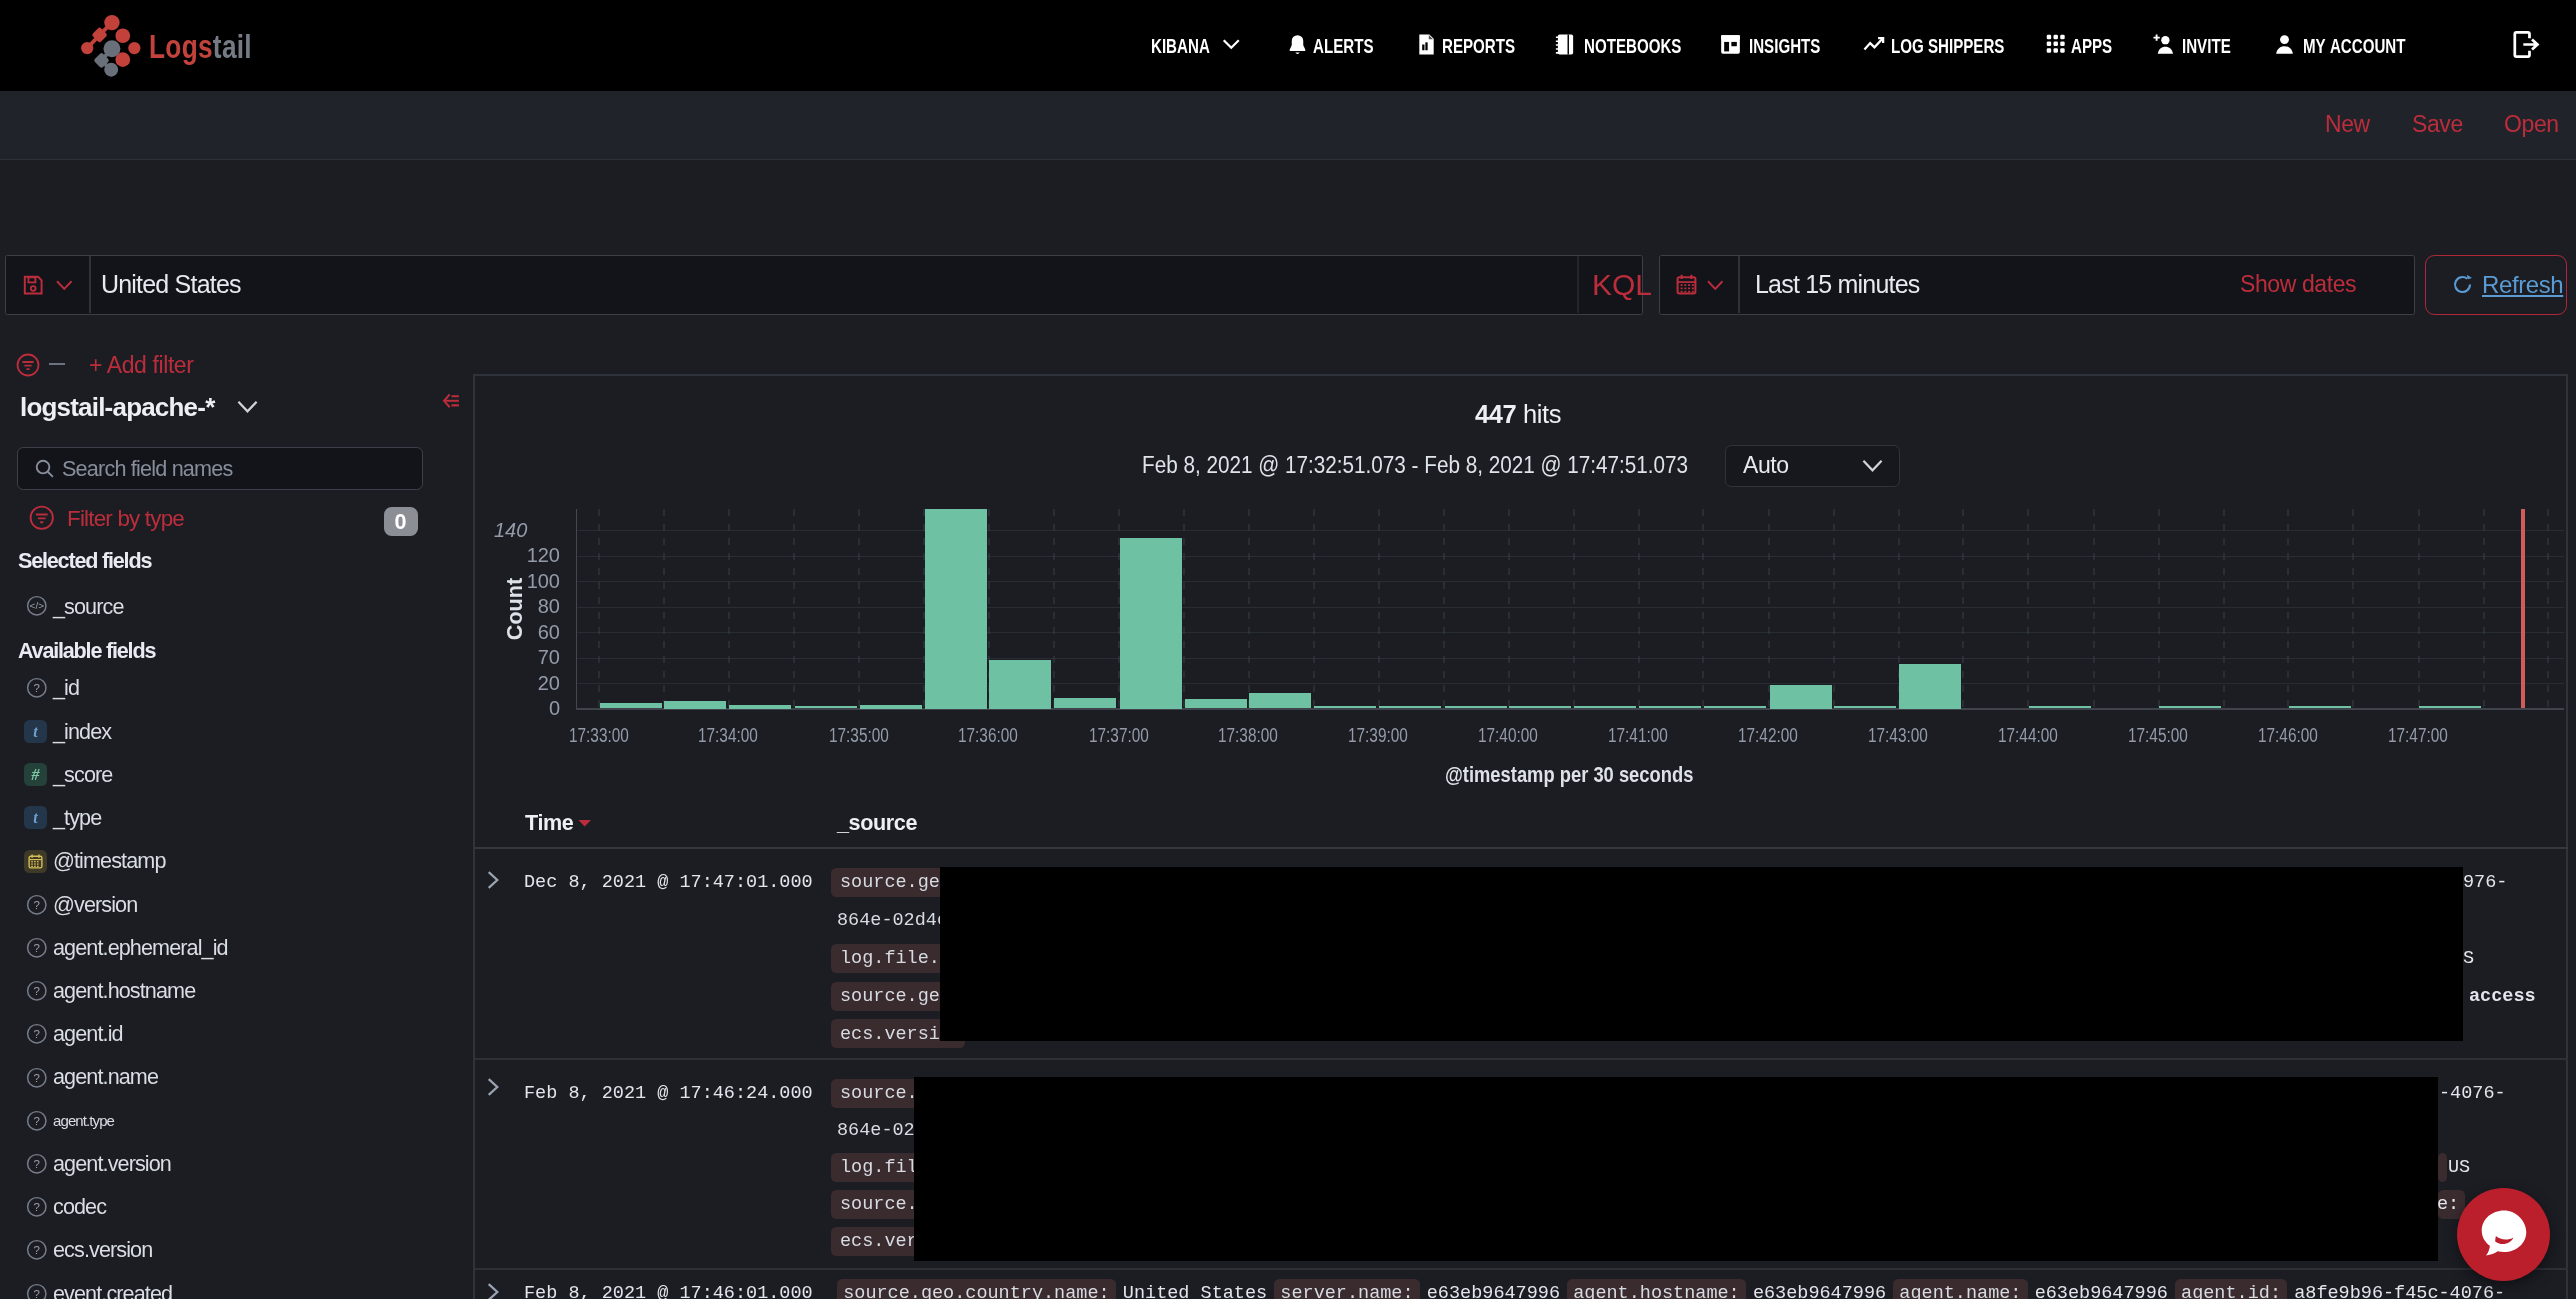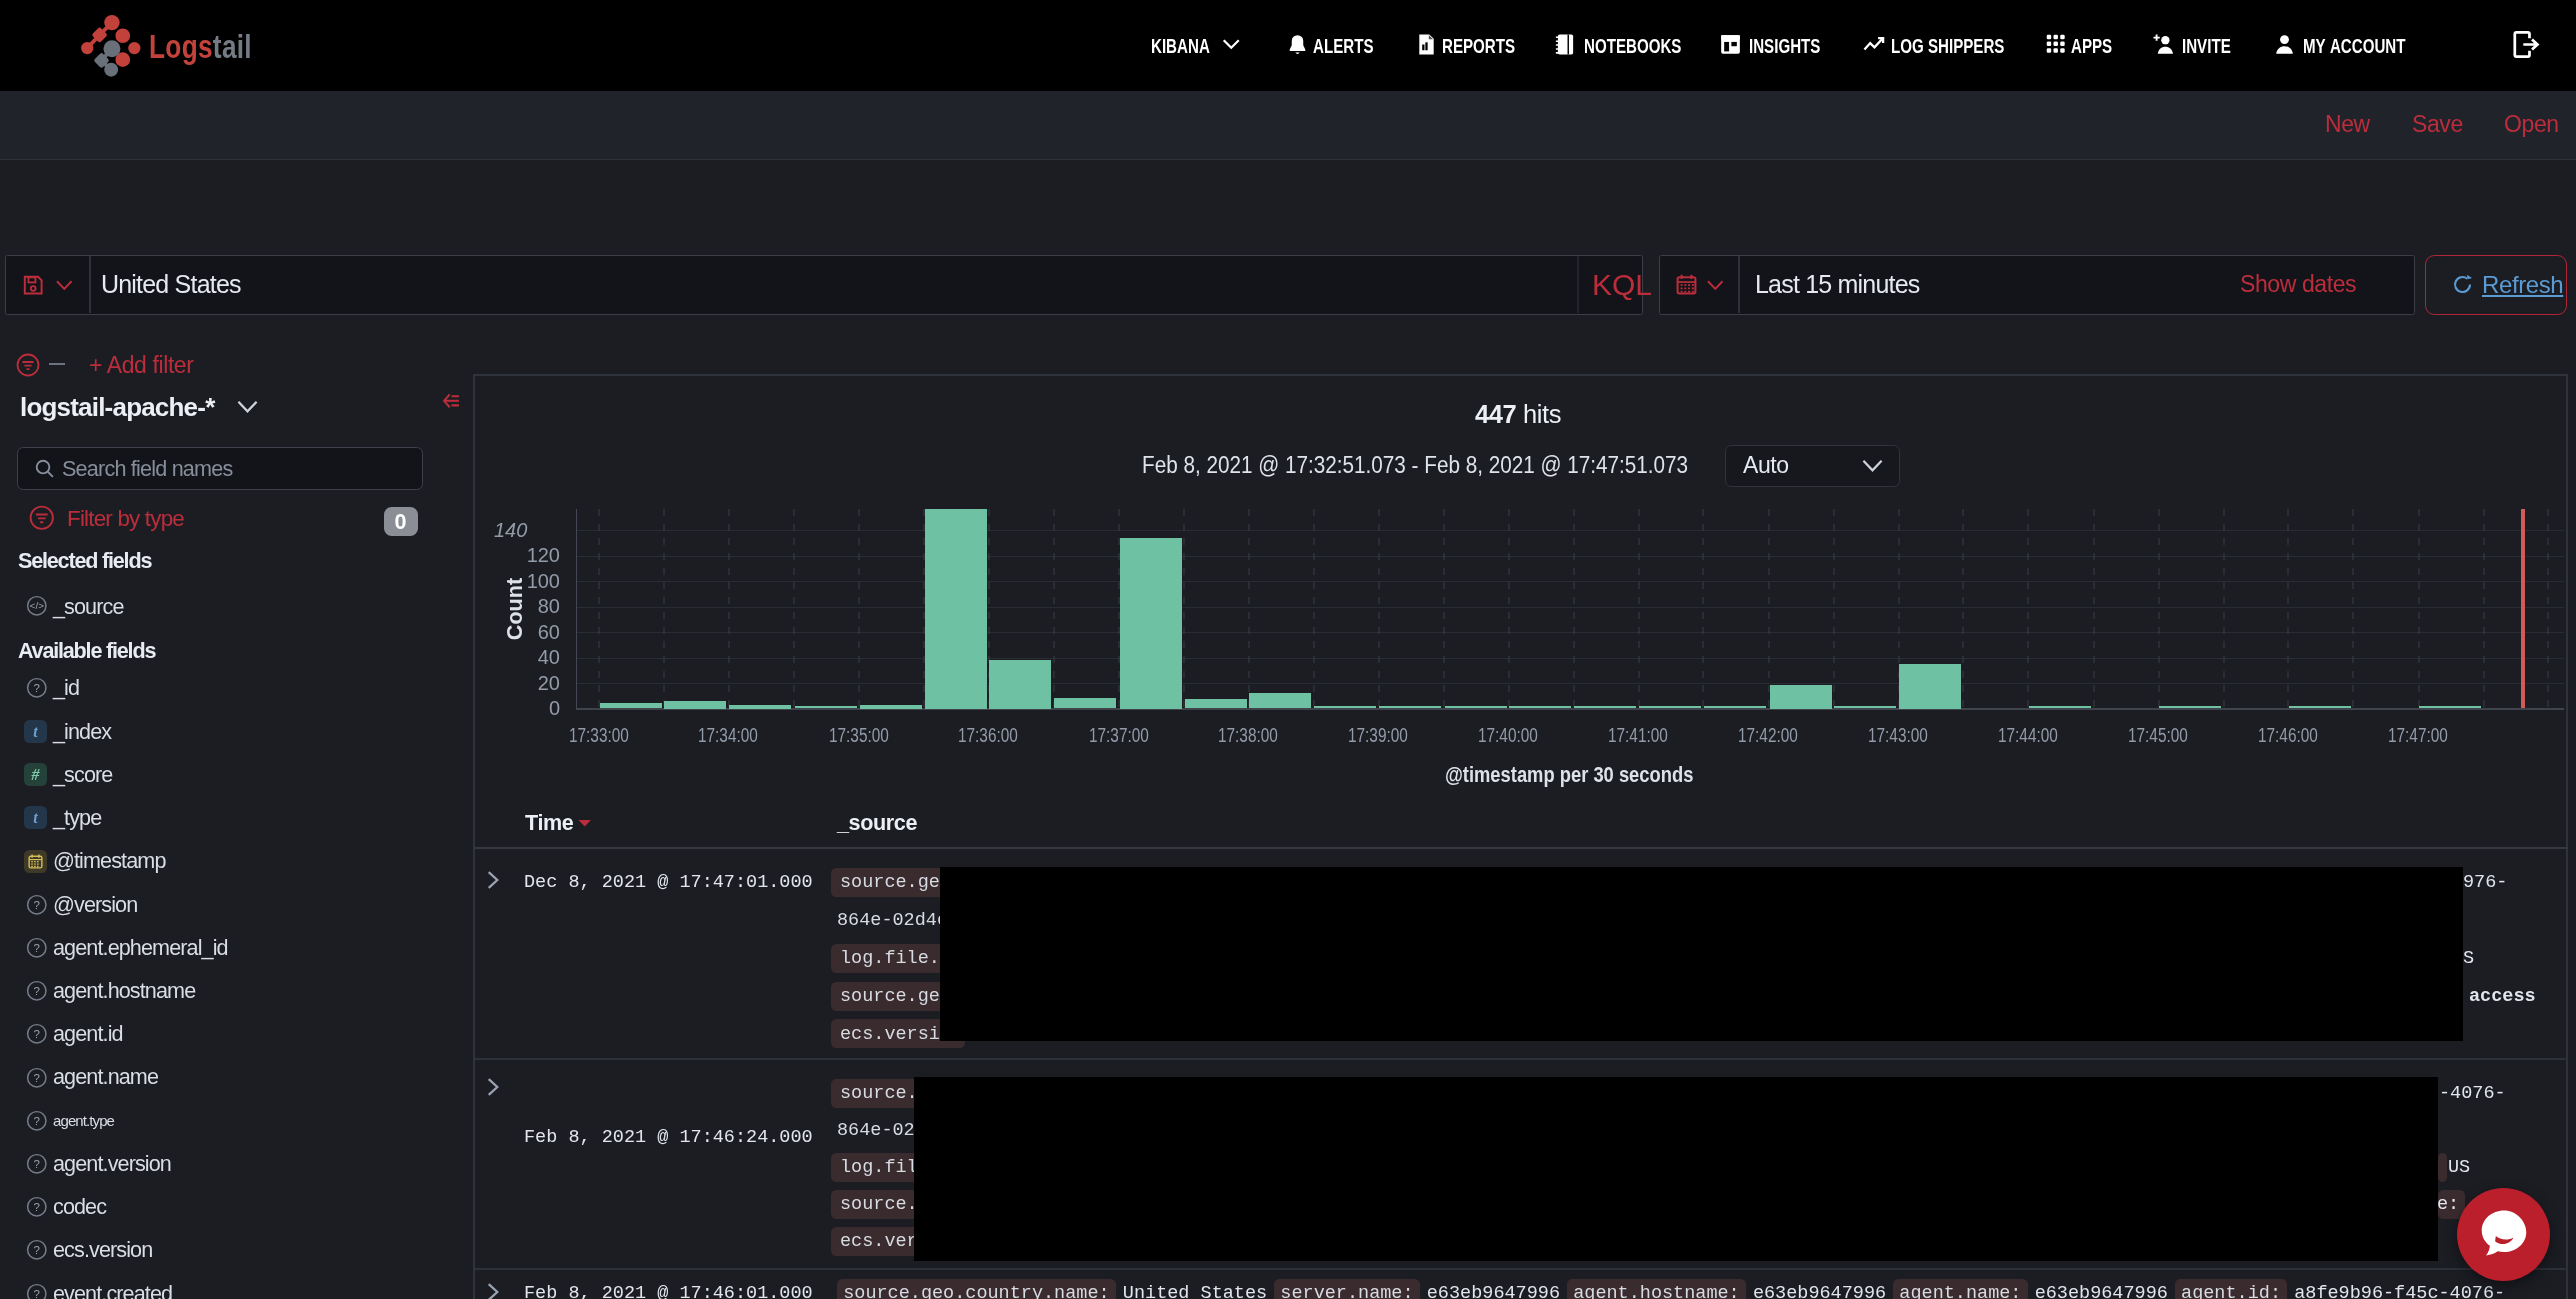--- a/index.html
+++ b/index.html
@@ -319,21 +319,21 @@
 <div style="position:absolute;left:1770px;top:685px;width:62px;height:24px;background:#6fc1a4;"></div>
 <div style="position:absolute;left:1834px;top:706px;width:62px;height:2.3px;background:#6fc1a4;"></div>
 <div style="position:absolute;left:1899px;top:664px;width:62px;height:45px;background:#6fc1a4;"></div>
 <div style="position:absolute;left:2029px;top:706px;width:62px;height:2.3px;background:#6fc1a4;"></div>
 <div style="position:absolute;left:2159px;top:706px;width:62px;height:2.3px;background:#6fc1a4;"></div>
 <div style="position:absolute;left:2289px;top:706px;width:62px;height:2.3px;background:#6fc1a4;"></div>
 <div style="position:absolute;left:2419px;top:706px;width:62px;height:2.3px;background:#6fc1a4;"></div>
 <div style="position:absolute;left:2521px;top:509px;width:3.9px;height:199px;background:#cf5b5b;"></div>
 <div style="position:absolute;left:494px;top:696px;width:66px;height:25px;text-align:right;font-size:20px;line-height:25px;color:#939ba9;">0</div>
 <div style="position:absolute;left:494px;top:671px;width:66px;height:25px;text-align:right;font-size:20px;line-height:25px;color:#939ba9;">20</div>
-<div style="position:absolute;left:494px;top:645px;width:66px;height:25px;text-align:right;font-size:20px;line-height:25px;color:#939ba9;">40</div>
+<div style="position:absolute;left:494px;top:645px;width:66px;height:25px;text-align:right;font-size:20px;line-height:25px;color:#939ba9;">70</div>
 <div style="position:absolute;left:494px;top:620px;width:66px;height:25px;text-align:right;font-size:20px;line-height:25px;color:#939ba9;">60</div>
 <div style="position:absolute;left:494px;top:594px;width:66px;height:25px;text-align:right;font-size:20px;line-height:25px;color:#939ba9;">80</div>
 <div style="position:absolute;left:494px;top:569px;width:66px;height:25px;text-align:right;font-size:20px;line-height:25px;color:#939ba9;">100</div>
 <div style="position:absolute;left:494px;top:543px;width:66px;height:25px;text-align:right;font-size:20px;line-height:25px;color:#939ba9;">120</div>
 <div style="position:absolute;left:494px;top:518px;width:66px;height:25px;text-align:left;font-size:20px;line-height:25px;color:#939ba9;font-style:italic;">140</div>
 <div style="position:absolute;left:283px;top:595px;width:463px;text-align:center;font-size:21.6px;line-height:28px;color:#dde1e8;font-weight:700;white-space:nowrap;transform:rotate(-90deg);">Count</div>
 <div style="position:absolute;left:367px;top:722px;width:463px;text-align:center;font-size:20px;line-height:26px;color:#939ba9;font-weight:400;white-space:nowrap;"><span style="display:inline-block;transform:scaleX(0.77);transform-origin:center;">17:33:00</span></div>
 <div style="position:absolute;left:496px;top:722px;width:463px;text-align:center;font-size:20px;line-height:26px;color:#939ba9;font-weight:400;white-space:nowrap;"><span style="display:inline-block;transform:scaleX(0.77);transform-origin:center;">17:34:00</span></div>
 <div style="position:absolute;left:627px;top:722px;width:463px;text-align:center;font-size:20px;line-height:26px;color:#939ba9;font-weight:400;white-space:nowrap;"><span style="display:inline-block;transform:scaleX(0.77);transform-origin:center;">17:35:00</span></div>
 <div style="position:absolute;left:756px;top:722px;width:463px;text-align:center;font-size:20px;line-height:26px;color:#939ba9;font-weight:400;white-space:nowrap;"><span style="display:inline-block;transform:scaleX(0.77);transform-origin:center;">17:36:00</span></div>
@@ -370,21 +370,21 @@
 <div style="position:absolute;left:840px;top:946px;font-size:18.5px;line-height:25px;color:#d7dbe2;font-weight:400;white-space:nowrap;font-family:'Liberation Mono',monospace;">log.file.path: /var/log</div>
 <div style="position:absolute;left:840px;top:984px;font-size:18.5px;line-height:25px;color:#d7dbe2;font-weight:400;white-space:nowrap;font-family:'Liberation Mono',monospace;">source.geo.region_name:</div>
 <div style="position:absolute;left:840px;top:1022px;font-size:18.5px;line-height:25px;color:#d7dbe2;font-weight:400;white-space:nowrap;font-family:'Liberation Mono',monospace;">ecs.version: 1.5.0 host</div>
 <div style="position:absolute;left:940px;top:867px;width:1523px;height:174px;background:#000;"></div>
 <div style="position:absolute;left:2463px;top:870px;font-size:18.5px;line-height:25px;color:#e2e6ec;font-weight:400;white-space:nowrap;font-family:'Liberation Mono',monospace;">976-</div>
 <div style="position:absolute;left:2463px;top:946px;font-size:18.5px;line-height:25px;color:#e2e6ec;font-weight:400;white-space:nowrap;font-family:'Liberation Mono',monospace;">S</div>
 <div style="position:absolute;left:2469px;top:984px;font-size:18.5px;line-height:25px;color:#e2e6ec;font-weight:700;white-space:nowrap;font-family:'Liberation Mono',monospace;">access</div>
 <svg style="position:absolute;left:486px;top:1077px;" width="14" height="20" viewBox="0 0 9 14">
     <path d="M1.5 1.5 7.5 7l-6 5.5" stroke="#99a3b2" stroke-width="1.6" fill="none"></path>
   </svg>
-<div style="position:absolute;left:524px;top:1081px;font-size:18.5px;line-height:25px;color:#e2e6ec;font-weight:400;white-space:nowrap;font-family:'Liberation Mono',monospace;margin-top:44px;">Feb 8, 2021 @ 17:46:24.000</div>
+<div style="position:absolute;left:524px;top:1081px;font-size:18.5px;line-height:25px;color:#e2e6ec;font-weight:400;white-space:nowrap;font-family:'Liberation Mono',monospace;">Feb 8, 2021 @ 17:46:24.000</div>
 <div style="position:absolute;left:831px;top:1079px;width:110px;height:29px;background:#3a2b2e;border-radius:5.4px;"></div>
 <div style="position:absolute;left:831px;top:1153px;width:110px;height:29px;background:#3a2b2e;border-radius:5.4px;"></div>
 <div style="position:absolute;left:831px;top:1190px;width:110px;height:29px;background:#3a2b2e;border-radius:5.4px;"></div>
 <div style="position:absolute;left:831px;top:1227px;width:110px;height:29px;background:#3a2b2e;border-radius:5.4px;"></div>
 <div style="position:absolute;left:840px;top:1081px;font-size:18.5px;line-height:25px;color:#d7dbe2;font-weight:400;white-space:nowrap;font-family:'Liberation Mono',monospace;">source.geo.country.nam</div>
 <div style="position:absolute;left:837px;top:1118px;font-size:18.5px;line-height:25px;color:#d7dbe2;font-weight:400;white-space:nowrap;font-family:'Liberation Mono',monospace;">864e-02d4e4a29c04f6bb3</div>
 <div style="position:absolute;left:840px;top:1155px;font-size:18.5px;line-height:25px;color:#d7dbe2;font-weight:400;white-space:nowrap;font-family:'Liberation Mono',monospace;">log.file.path: /var/lo</div>
 <div style="position:absolute;left:840px;top:1192px;font-size:18.5px;line-height:25px;color:#d7dbe2;font-weight:400;white-space:nowrap;font-family:'Liberation Mono',monospace;">source.geo.region_name</div>
 <div style="position:absolute;left:840px;top:1229px;font-size:18.5px;line-height:25px;color:#d7dbe2;font-weight:400;white-space:nowrap;font-family:'Liberation Mono',monospace;">ecs.version: 1.5.0 hos</div>
 <div style="position:absolute;left:914px;top:1077px;width:1524px;height:184px;background:#000;"></div>

